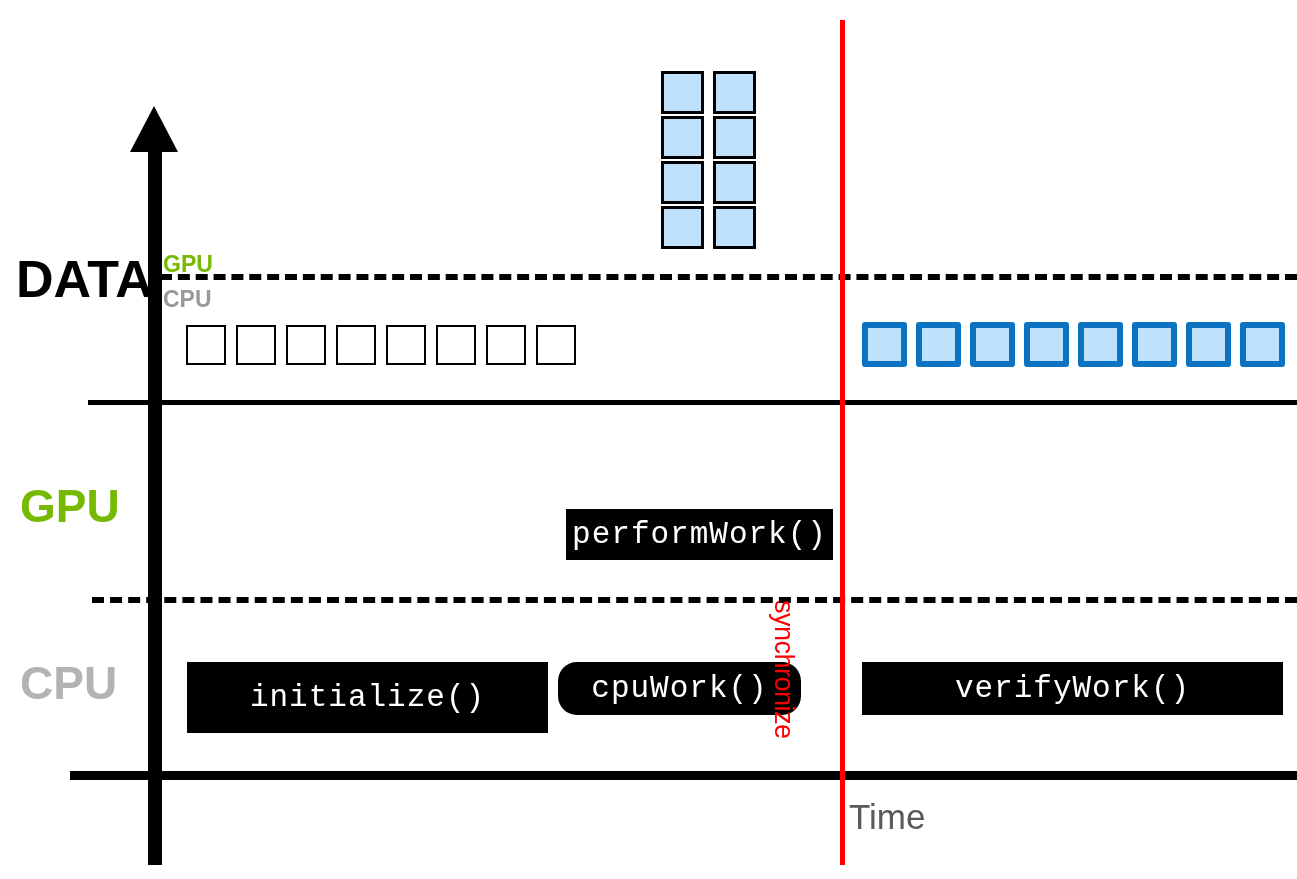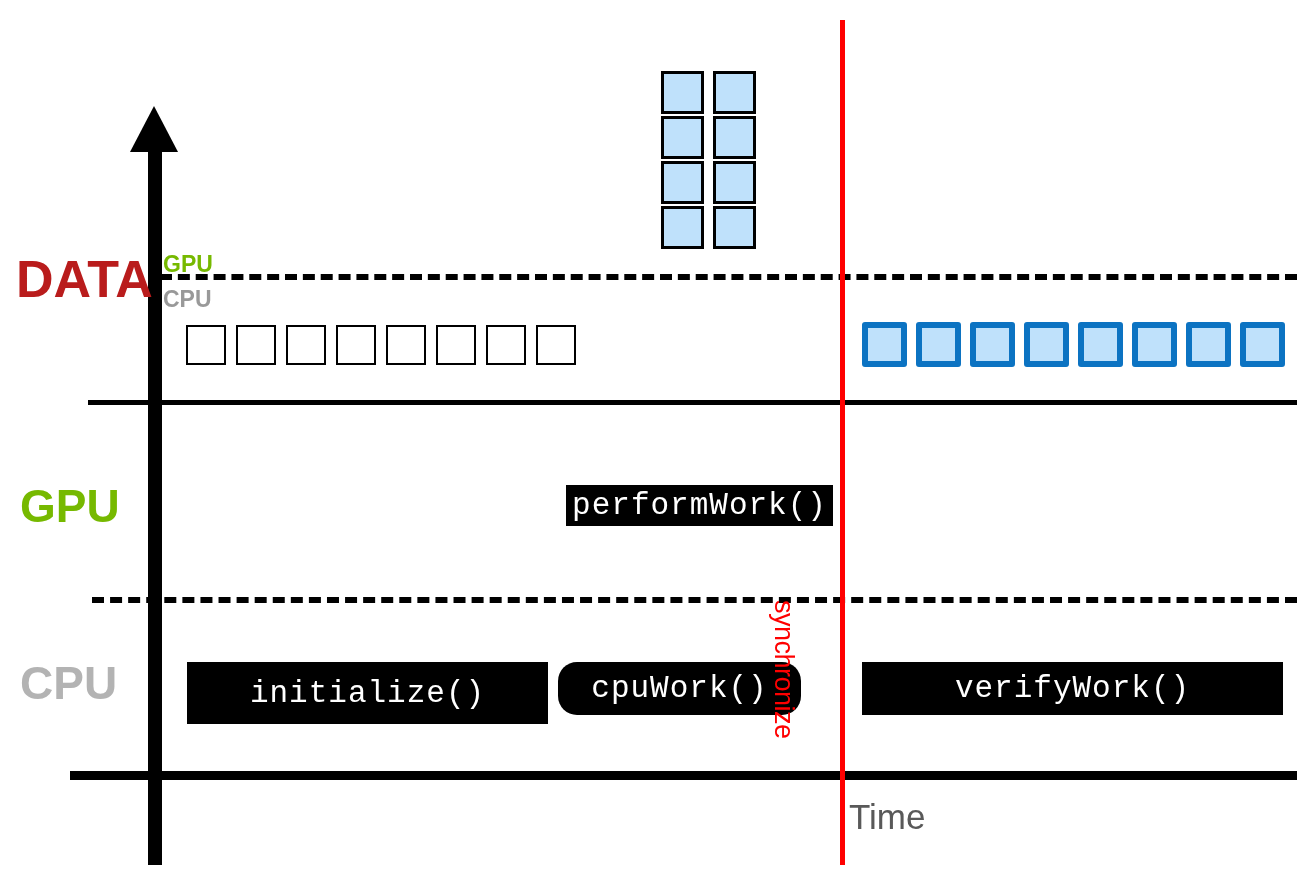--- a/index.html
+++ b/index.html
@@ -89,21 +89,21 @@
   }
 
   
   .row-label {
     position: absolute;
     font-family: "Liberation Sans", sans-serif;
     font-weight: bold;
     line-height: 1;
     white-space: nowrap;
   }
-  .row-label.data { left: 16px;  top: 253px; font-size: 52px; color: #b91c1c; text-align: center; }
+  .row-label.data { left: 16px;  top: 253px; font-size: 52px; color: #000000; text-align: center; }
   .row-label.gpu  { left: 20px;  top: 483px; font-size: 46px; color: #76b900; }
   .row-label.cpu  { left: 20px;  top: 660px; font-size: 46px; color: #b3b3b3; }
 
   .sub-label {
     position: absolute;
     font-family: "Liberation Sans", sans-serif;
     font-weight: bold;
     font-size: 23px;
     line-height: 1;
     white-space: nowrap;
@@ -171,22 +171,22 @@
     background: #000000;
     color: #ffffff;
     display: flex;
     align-items: center;
     justify-content: center;
     font-family: "Liberation Mono", monospace;
     font-size: 31px;
     letter-spacing: 1px;
     white-space: nowrap;
   }
-  .bar.perform  { left: 566px; top: 485px; width: 267px; height: 41px; }
-  .bar.init     { left: 187px; top: 662px; width: 361px; height: 62px; }
+  .bar.perform  { left: 566px; top: 509px; width: 267px; height: 51px; }
+  .bar.init     { left: 187px; top: 662px; width: 361px; height: 71px; }
   .bar.cpuwork  { left: 558px; top: 662px; width: 243px; height: 53px; border-radius: 19px; }
   .bar.verify   { left: 862px; top: 662px; width: 421px; height: 53px; }
 </style>
 </head>
 <body>
 
 <div id="canvas">
 
   <div class="y-axis-shaft"></div>
   <div class="y-axis-head"></div>

